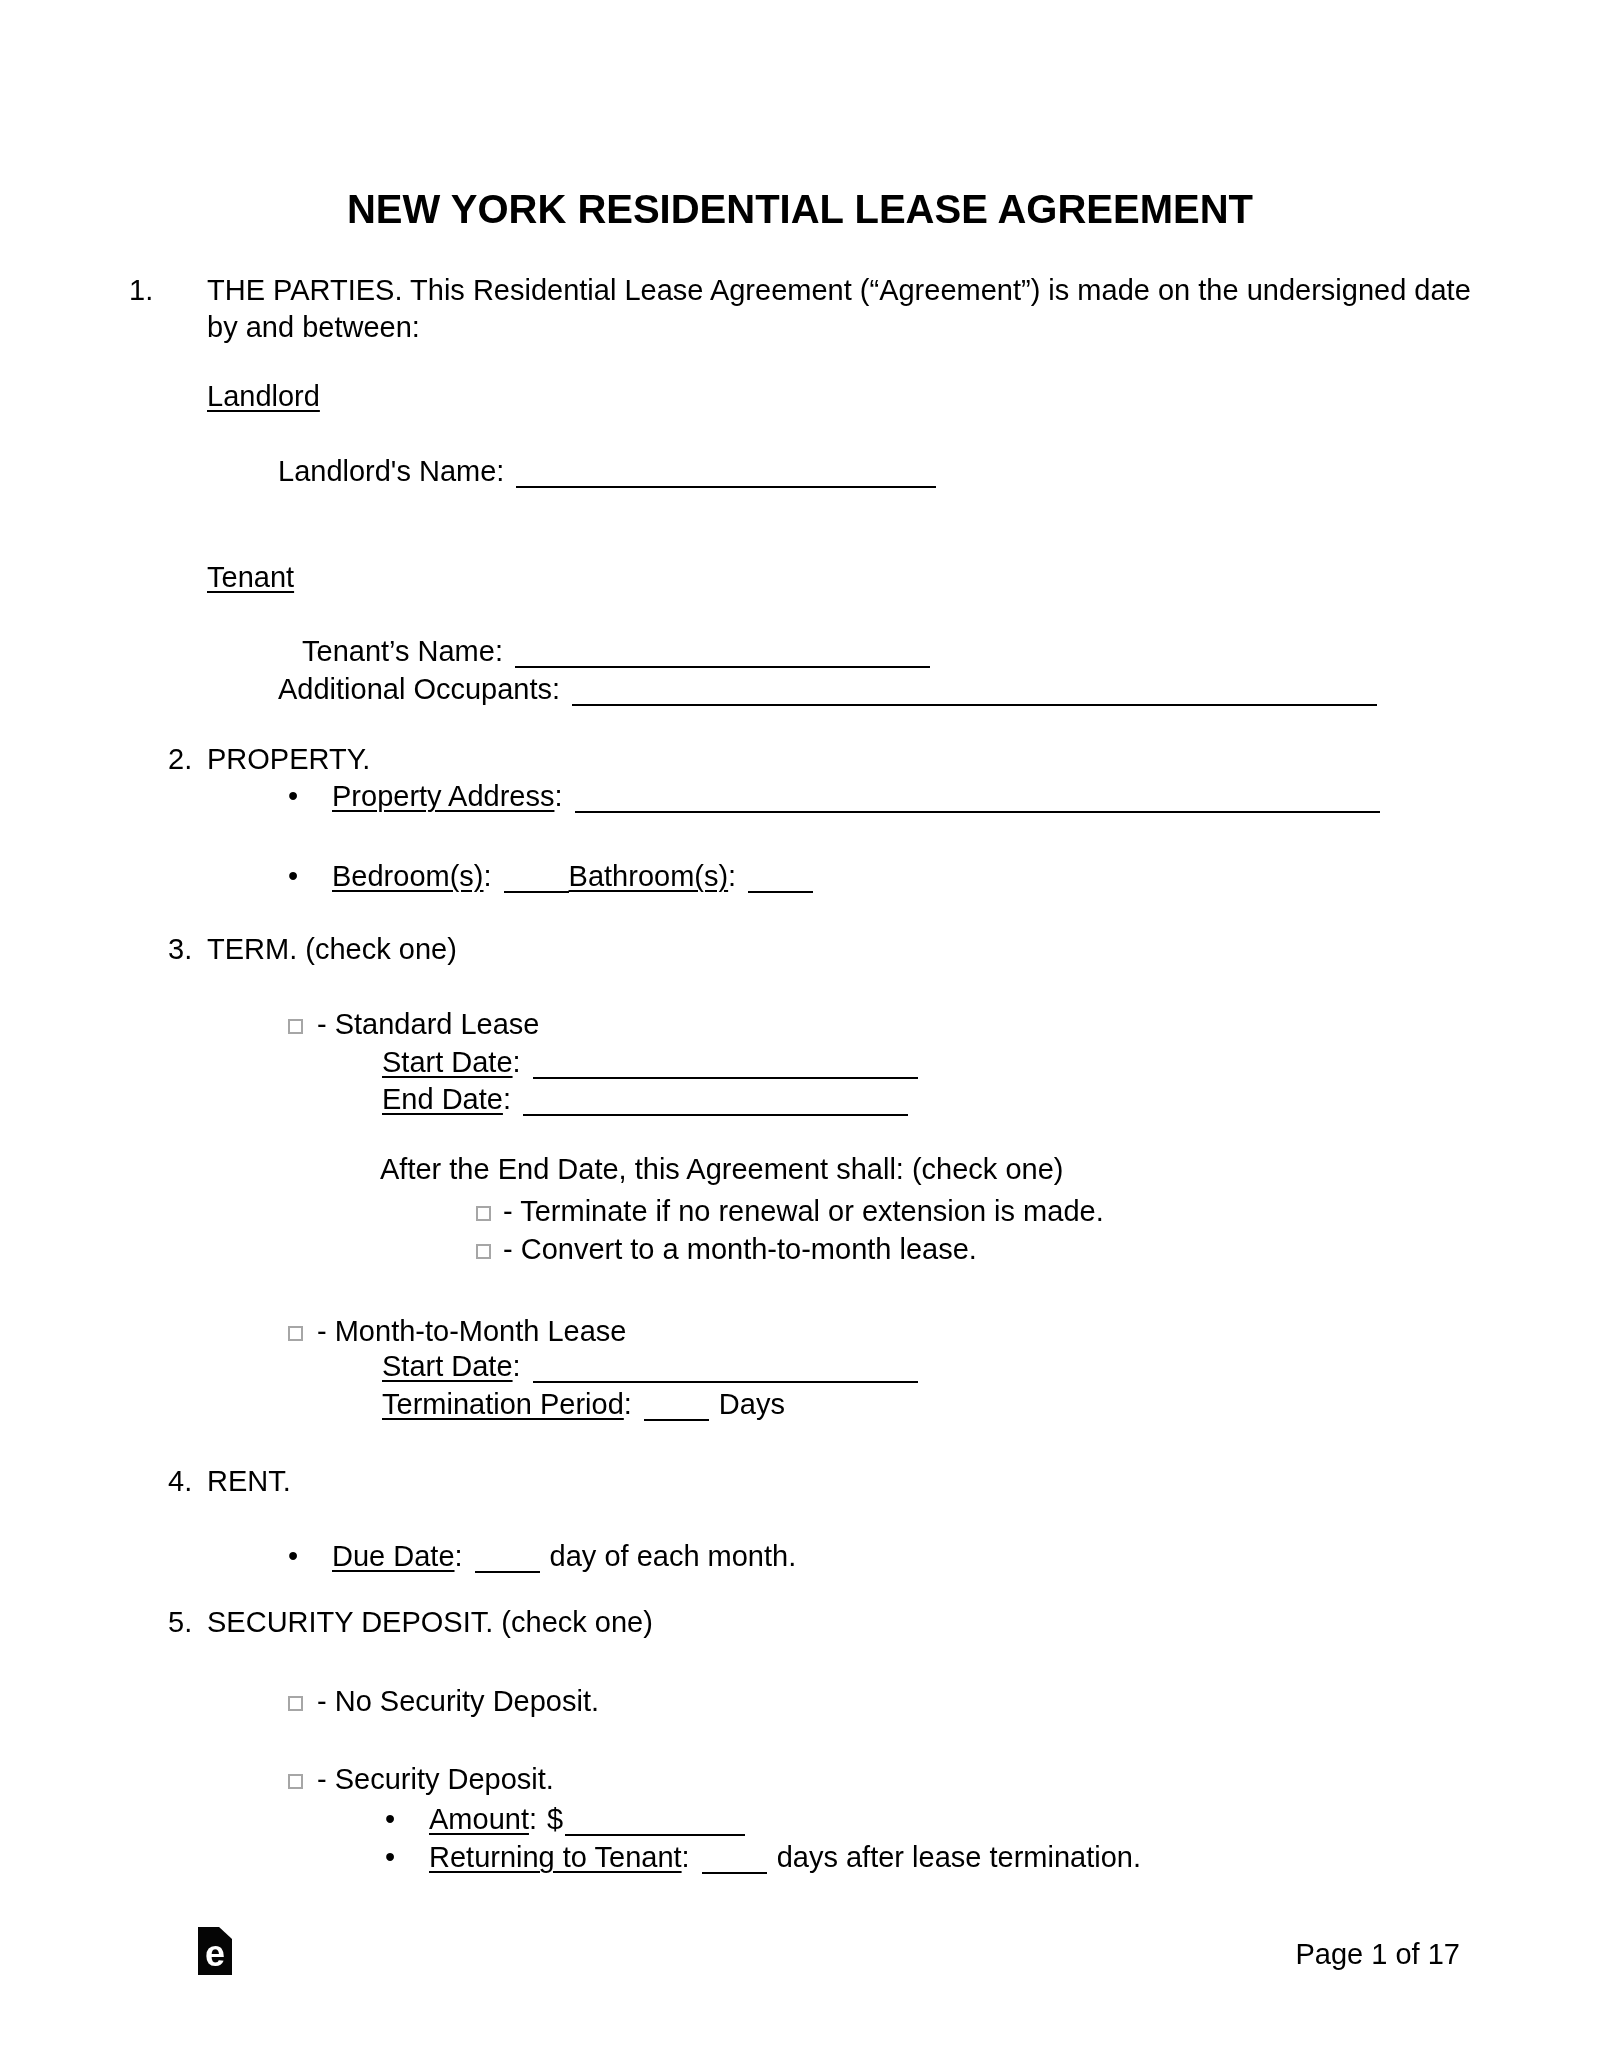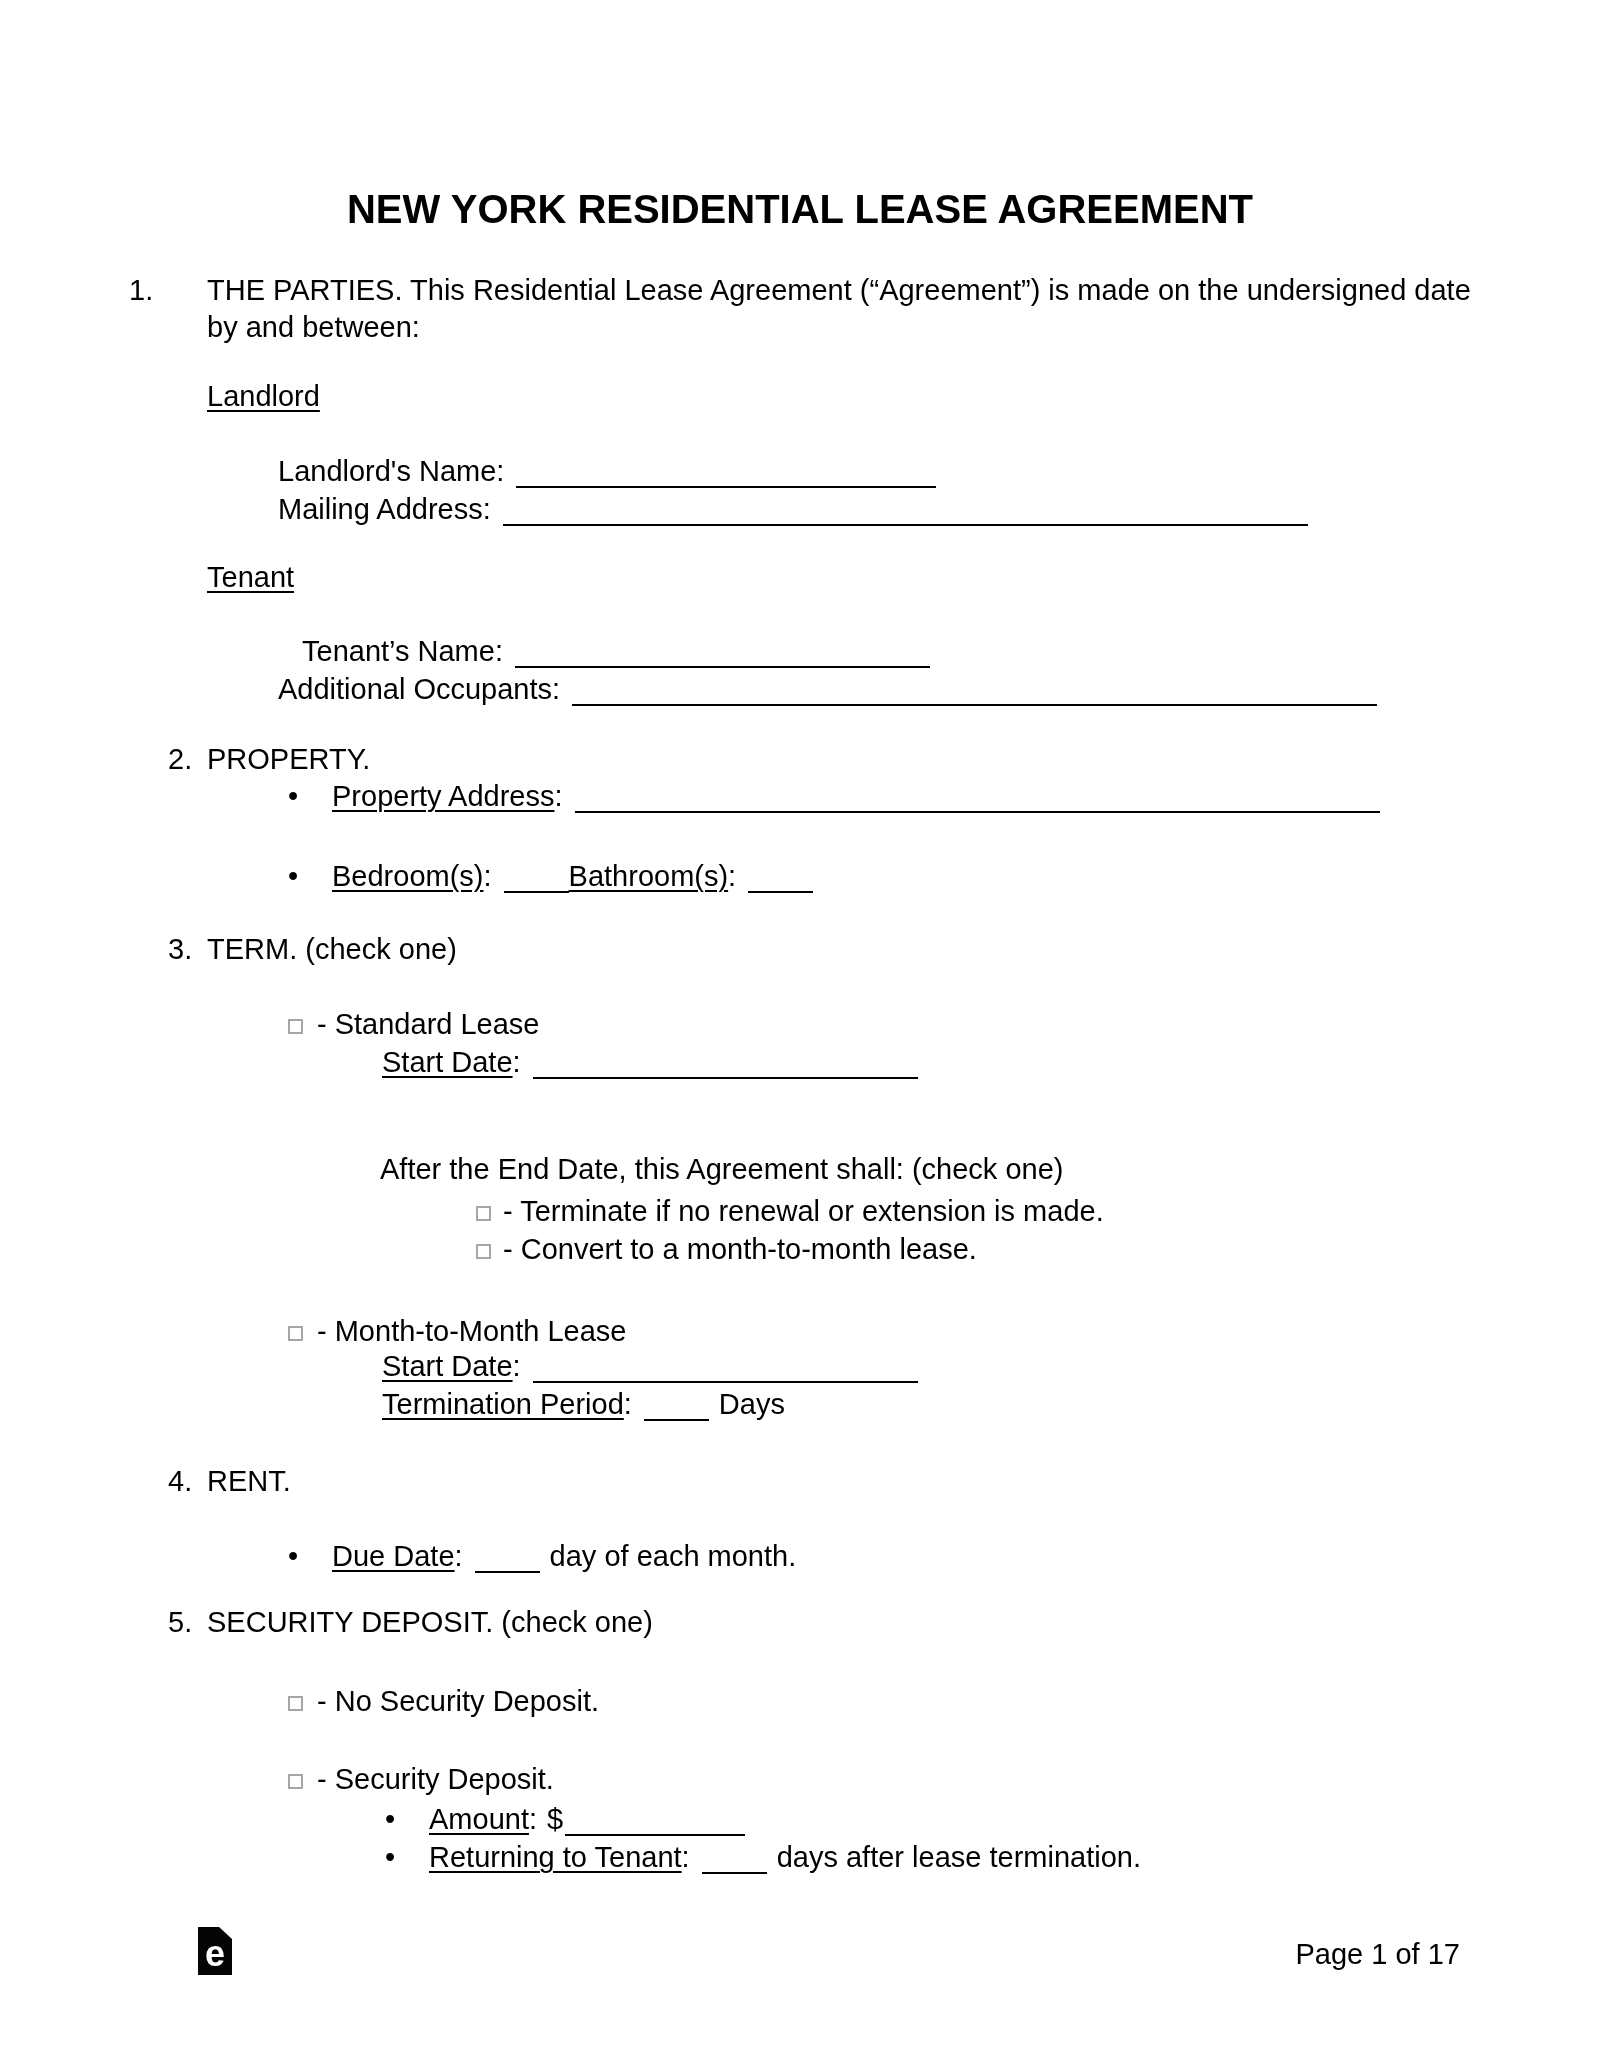--- a/index.html
+++ b/index.html
@@ -75,23 +75,20 @@
 
   <div class="ln wrap hang" style="left:168px; top:272px; width:1292px;">
     <span class="num">1.</span><span class="b">THE PARTIES</span><span>. This Residential Lease Agreement (“Agreement”) is made on the undersigned date by and between:</span>
   </div>
 
   <div class="ln u" style="left:207px; top:378px;">Landlord</div>
 
   <div class="ln" style="left:278px; top:453px;">
     <span>Landlord's Name</span><span>:</span><span class="blank" style="width:420px;"></span>
   </div>
-  <div class="ln" style="left:278px; top:491px;">
-    <span>Mailing Address</span><span>:</span><span class="blank" style="width:805px;"></span>
-  </div>
 
   <div class="ln u" style="left:207px; top:559px;">Tenant</div>
 
   <div class="ln" style="left:278px; top:633px;margin-left:24px;">
     <span>Tenant’s Name</span><span>:</span><span class="blank" style="width:415px;"></span>
   </div>
   <div class="ln" style="left:278px; top:671px;">
     <span>Additional Occupants</span><span>:</span><span class="blank" style="width:805px;"></span>
   </div>
 
@@ -110,20 +107,23 @@
 
   <div class="ln" style="left:168px; top:931px;">
     <span class="num">3.</span><span class="b">TERM</span><span>. (check one)</span>
   </div>
 
   <div class="ln" style="left:288px; top:1006px;">
     <span class="cb"></span><span class="b">- Standard Lease</span>
   </div>
   <div class="ln" style="left:382px; top:1044px;">
     <span class="u">Start Date</span><span>:</span><span class="blank" style="width:385px;"></span>
+  </div>
+  <div class="ln" style="left:382px; top:1081px;">
+    <span class="u">End Date</span><span>:</span><span class="blank" style="width:385px;"></span>
   </div>
 
   <div class="ln" style="left:380px; top:1151px;">After the End Date, this Agreement shall: (check one)</div>
 
   <div class="ln" style="left:476px; top:1193px;">
     <span class="cb" style="margin-right:12px;"></span><span>- Terminate if no renewal or extension is made.</span>
   </div>
   <div class="ln" style="left:476px; top:1231px;">
     <span class="cb" style="margin-right:12px;"></span><span>- Convert to a month-to-month lease.</span>
   </div>

